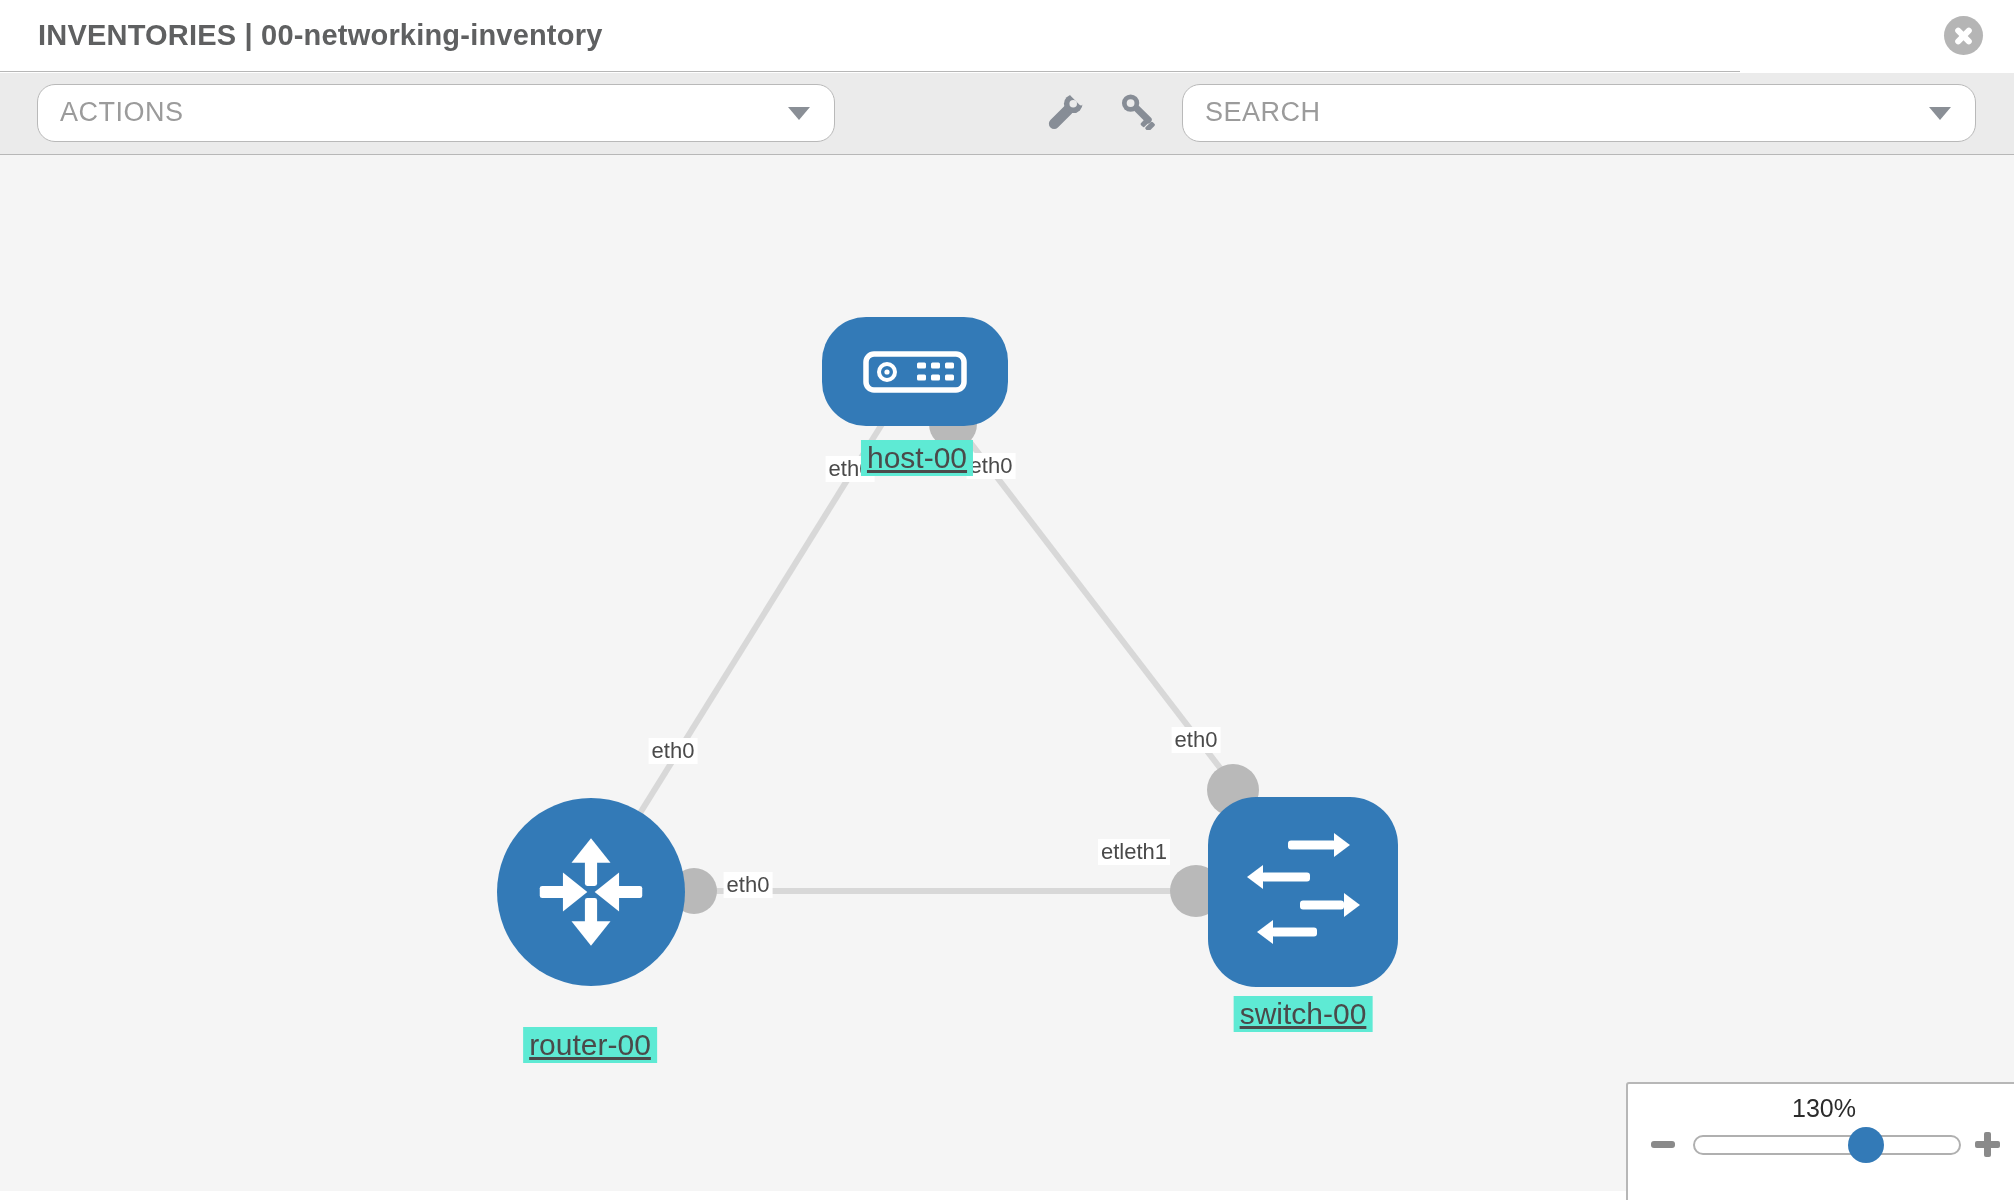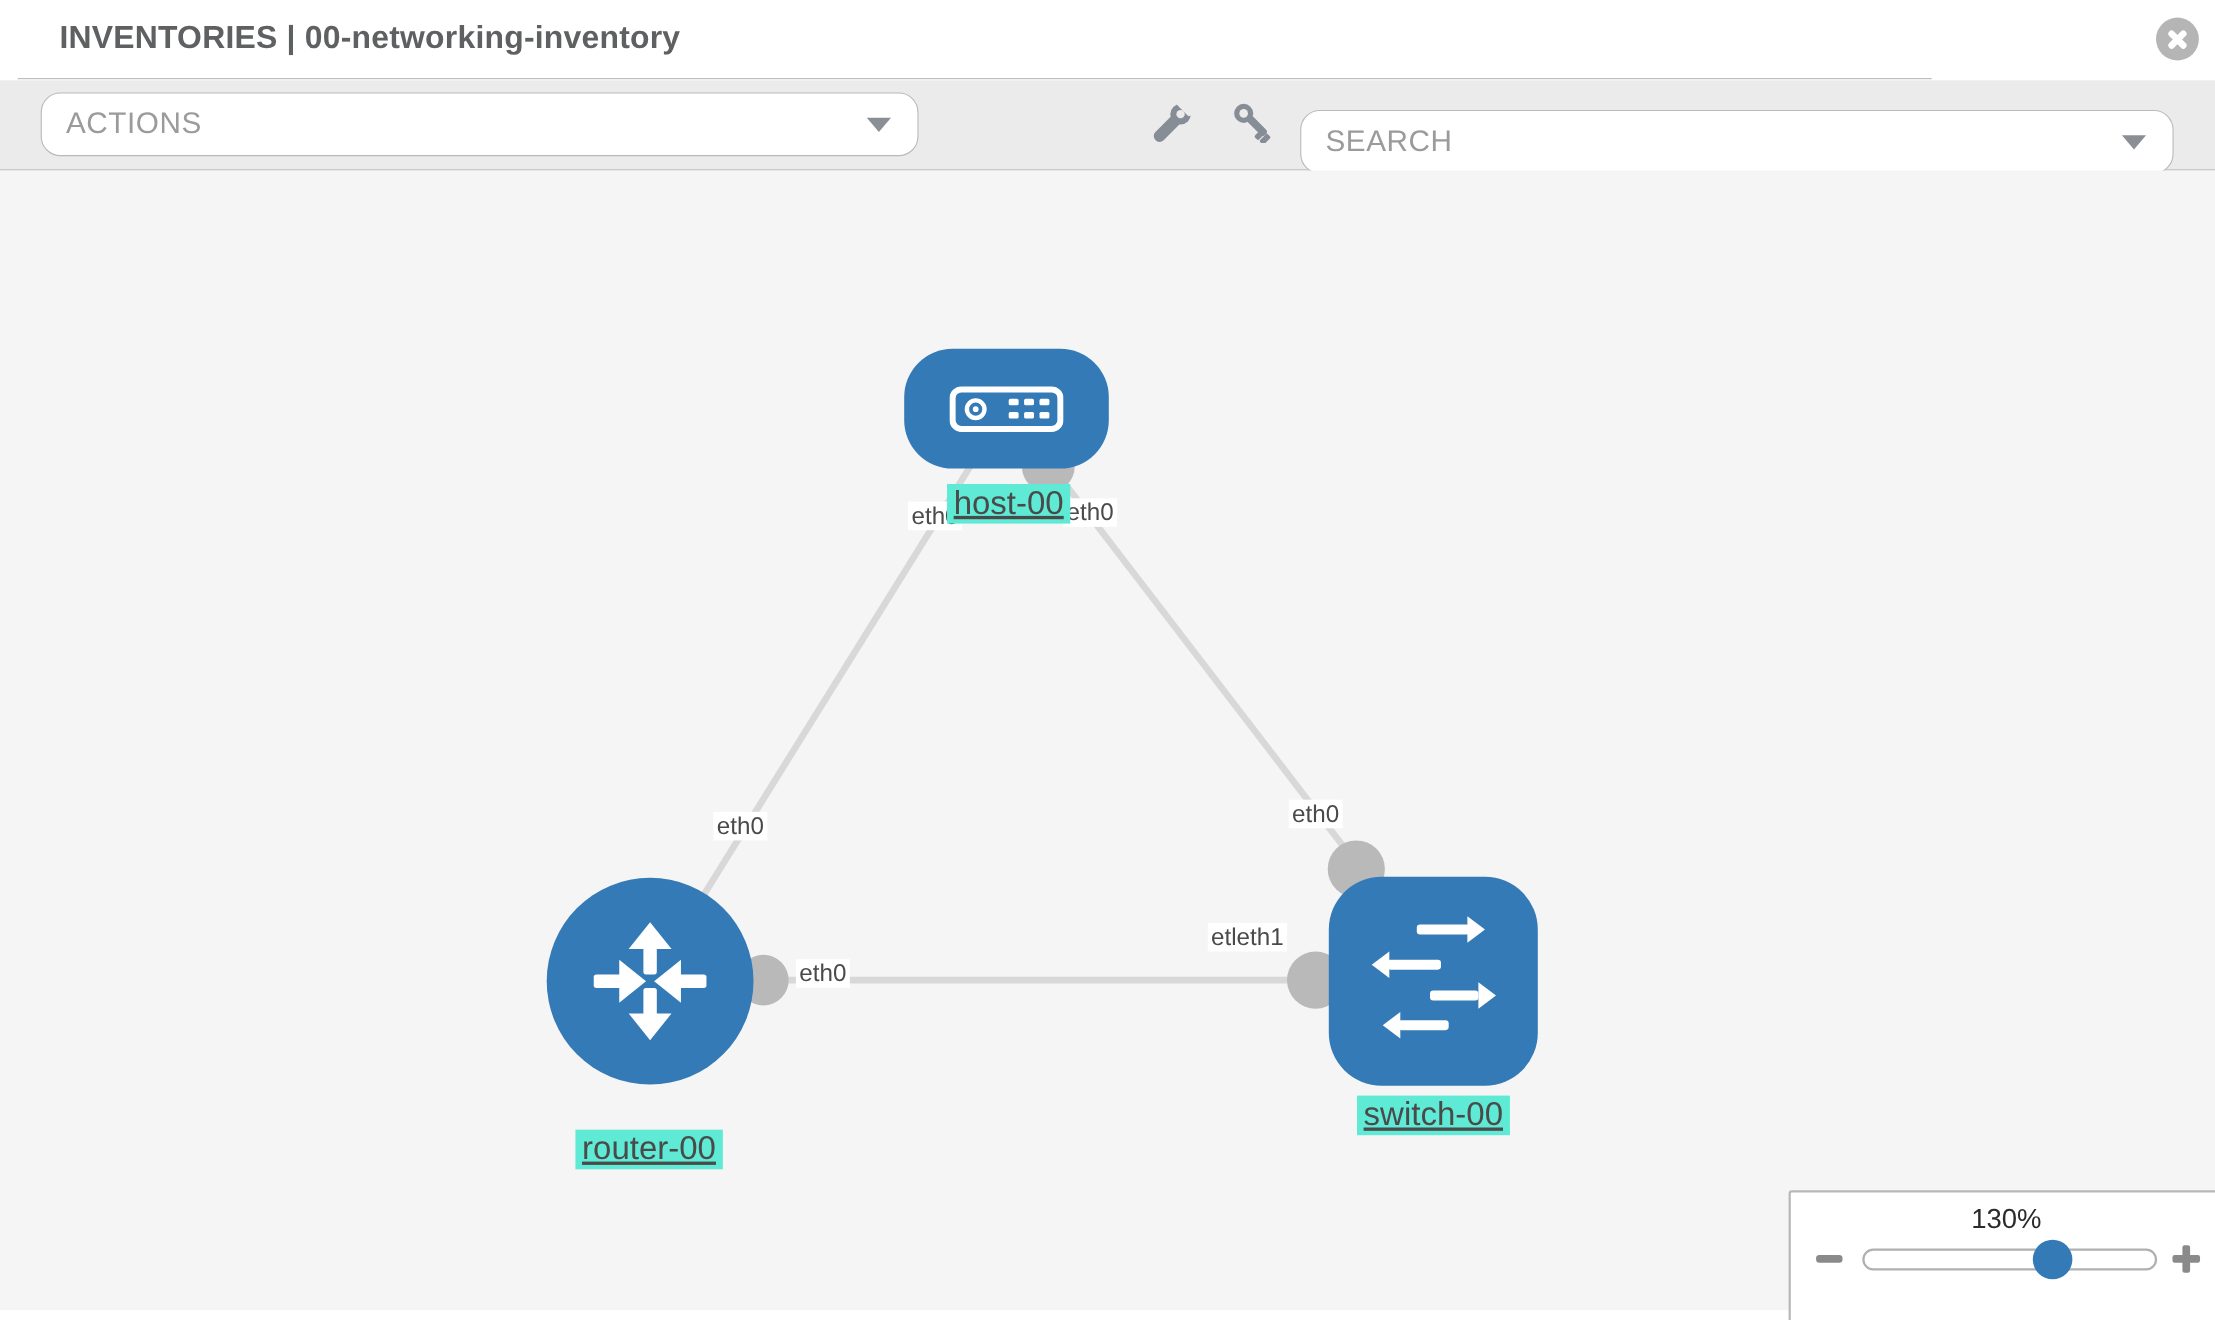--- a/index.html
+++ b/index.html
@@ -1,33 +1,33 @@
 <!DOCTYPE html>
 <html><head>
 <meta charset="utf-8">
 <style>
   * { margin:0; padding:0; box-sizing:border-box; }
   body { background:#ffffff; font-family:"Liberation Sans","DejaVu Sans",sans-serif; }
   #root { position:relative; width:2014px; height:1200px; background:#ffffff; overflow:hidden; }
 
   
-  .header { position:absolute; left:16px; top:0; width:1740px; height:72px; background:#ffffff; border-bottom:1px solid #b7b7b7; }
+  .header { position:absolute; left:0; top:0; width:1740px; height:72px; background:#ffffff; border-bottom:1px solid #b7b7b7; }
   .page-title { position:absolute; left:38px; top:0; line-height:71px; font-size:29px; font-weight:700; color:#5f6061; letter-spacing:0.2px; white-space:nowrap; }
   .close-btn { position:absolute; left:1944px; top:16px; width:39px; height:39px; border:none; border-radius:50%; background:#b5b5b5; cursor:pointer; }
   .close-btn .xbar { position:absolute; left:9px; top:16.5px; width:21px; height:6px; border-radius:3px; background:#ffffff; }
   .close-btn .xbar.a { transform:rotate(45deg); }
   .close-btn .xbar.b { transform:rotate(-45deg); }
 
   
   .toolbar { position:absolute; left:0; top:73px; width:2014px; height:82px; background:#ebebeb; border-bottom:1px solid #b7b7b7; }
   .dropdown { position:absolute; top:11px; height:58px; background:#ffffff; border:1.5px solid #b9b9b9; border-radius:18px; cursor:pointer; }
   .dropdown .dd-label { position:absolute; left:22px; top:0; line-height:55px; font-size:27px; color:#9b9b9b; letter-spacing:0.5px; }
   .caret { position:absolute; right:24px; top:22px; width:0; height:0; border-left:11px solid transparent; border-right:11px solid transparent; border-top:13px solid #8a8f96; }
   .dd-actions { left:37px; width:798px; }
-  .dd-search { left:1182px; width:794px;margin-top:16px; }
+  .dd-search { left:1182px; width:794px; }
   .tool-btn { position:absolute; top:15px; width:48px; height:48px; background:transparent; border:none; cursor:pointer; }
   .tool-btn.wrench { left:1042px; }
   .tool-btn.key { left:1114px; }
 
   
   .canvas { position:absolute; left:0; top:155px; width:2014px; height:1036px; background:#f5f5f5; cursor:grab; }
   .links-layer { position:absolute; left:0; top:0; width:2014px; height:1036px; }
 
   .node { position:absolute; background:#337ab7; display:flex; align-items:center; justify-content:center; cursor:pointer; z-index:2; }
   .node-host   { left:822px; top:162px; width:186px; height:109px; border-radius:44px; }

